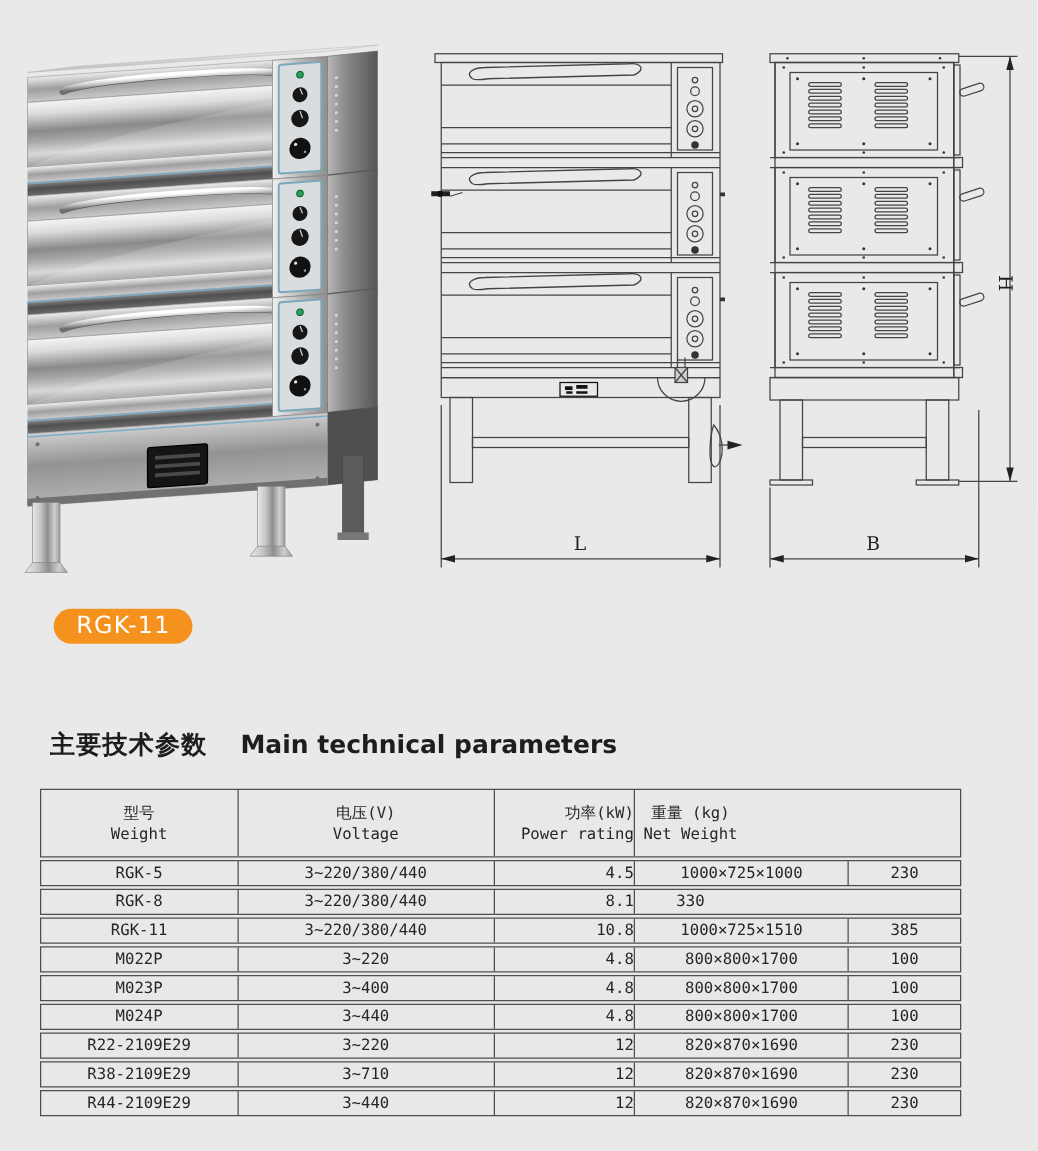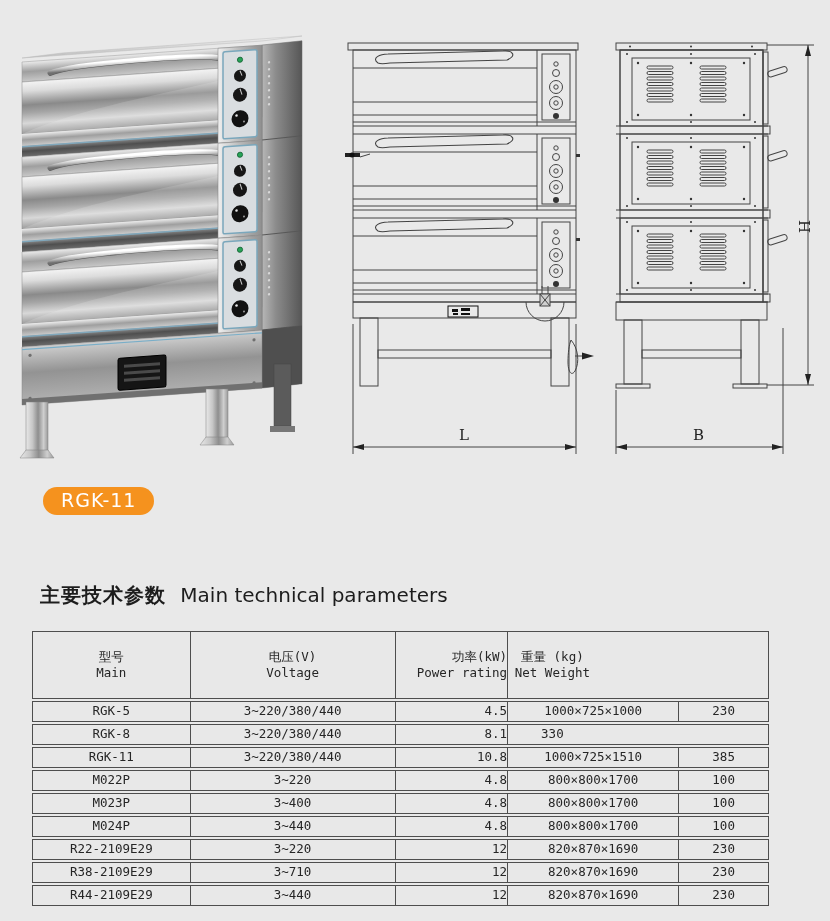--- a/index.html
+++ b/index.html
@@ -17,34 +17,34 @@
     background:#f5921e;color:#ffffff;
     font-size:19px;letter-spacing:1px;
     padding:2px 18px 4px 18px;border-radius:15px;
     font-family:"DejaVu Sans","Liberation Sans",sans-serif;
   }
   .section-title{
     position:absolute;left:40px;top:582px;
     font-size:20px;color:#1d1d1d;white-space:nowrap;
   }
   .section-title .zh{font-weight:700;letter-spacing:1px;text-align:right;}
-  .section-title .en{font-weight:400;margin-left:8px;}
+  .section-title .en{font-weight:700;margin-left:20px;}
   .param-table{
     position:absolute;left:32px;top:631px;width:737px;
     font-family:"DejaVu Sans Mono","Liberation Mono",monospace;
     color:#262626;
   }
   .t-row{
     display:flex;align-items:stretch;
     background:#e8e8e8;
     border:1px solid #4e4e4e;
     margin-bottom:2px;
     box-sizing:border-box;
   }
-  .t-row.header{height:68px;}
+  .t-row.header{height:55px;}
   .t-row.data{height:21px;}
   .t-cell{
     box-sizing:border-box;
     border-left:1px solid #4e4e4e;
     display:flex;flex-direction:column;
     justify-content:center;align-items:center;
     text-align:center;
     font-size:12.5px;line-height:1.3;
     overflow:hidden;
   }
@@ -354,21 +354,21 @@
 
   <div class="section-title">
     <span class="zh">主要技术参数</span>
     <span class="en">Main technical parameters</span>
   </div>
 
   <div class="param-table">
     <div class="t-row header">
       <div class="t-cell c0">
         <div>型号</div>
-          <div>Main</div>
+          <div>Weight</div>
           <div></div>
       </div>
       <div class="t-cell c1">
         <div>电压(V)</div>
           <div>Voltage</div>
           <div></div>
       </div>
       <div class="t-cell c2">
         <div>功率(kW)</div>
           <div>Power rating</div>

